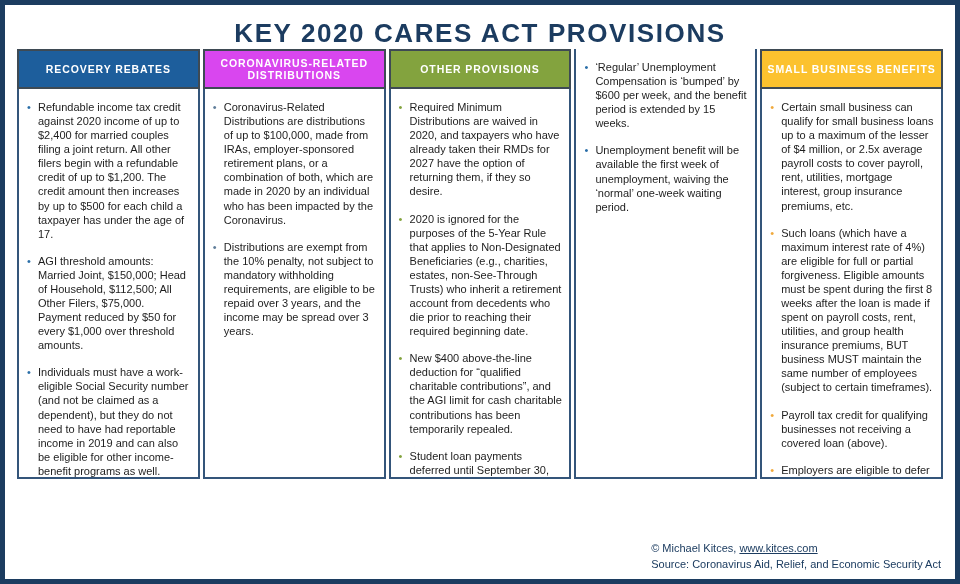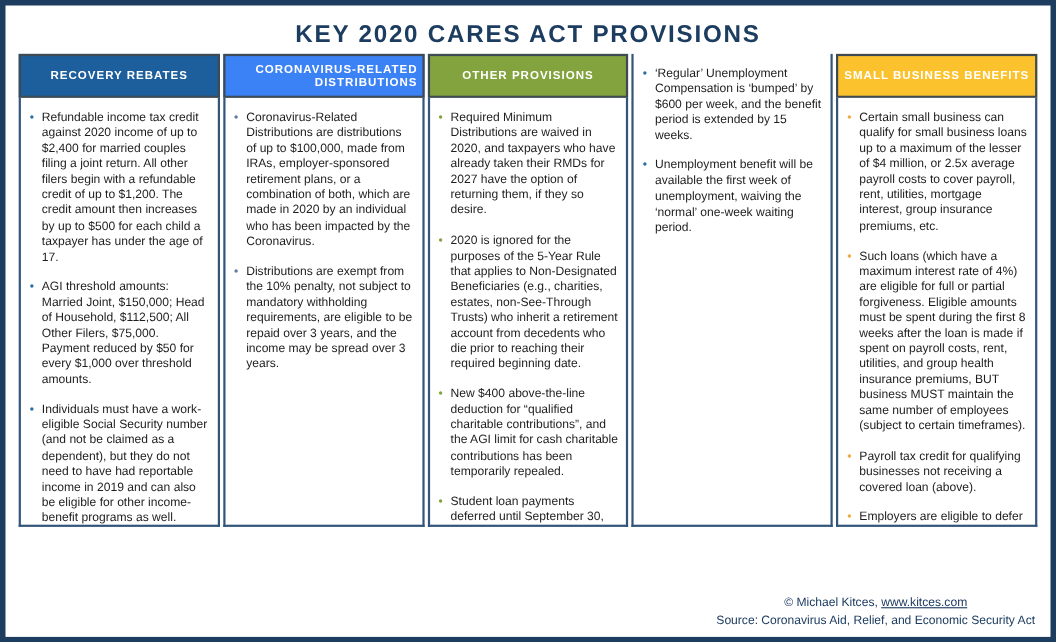--- a/index.html
+++ b/index.html
@@ -15,21 +15,21 @@
     box-sizing: border-box;
     border: 5px solid var(--frame-color, #1c3c60);
     background: #fff;
     overflow: hidden;
   }
   .title {
     margin: 0;
     position: absolute;
     top: 13px; left: 0; right: 0;
     text-align: center;
-    font-size: 22px;
+    font-size: 26px;
     font-weight: 600;
     letter-spacing: 1.6px;
     color: var(--title-color, #1c3c60);
   }
   .columns {
     position: absolute;
     top: 44px; left: 12px; right: 12px;
     height: 430px;
     display: flex;
     gap: 3px;
@@ -81,21 +81,21 @@
     flex: 0 0 8px;
     color: var(--bullet, #2a6ea8);
     font-size: 11px;
     line-height: 1.28;
     text-align: left;
   }
   .item-text { flex: 1 1 auto; min-width: 0; }
   .footer {
     position: absolute;
     right: 14px; bottom: 7px;
-    text-align: center;
+    text-align: left;
     font-size: 11px;
     line-height: 1.4;
     color: var(--footer-color, #1c3c60);
   }
   .footer-link {
     color: inherit;
     text-decoration: underline;
     cursor: pointer;
   }
 </style>
@@ -124,21 +124,21 @@
 
   <li class="item">
     <span class="bullet">•</span>
     <span class="item-text">Individuals must have a work-eligible Social Security number (and not be claimed as a dependent), but they do not need to have had reportable income in 2019 and can also be eligible for other income-benefit programs as well.</span>
   </li>
 </ul>
     </div>
   </section>
 
   <section class="col" style="--bullet: #5f7d99;">
-    <header class="col-header" style="background: #3b82f6; text-align: right;">
+    <header class="col-header" style="background: #d946ef;">
       <span class="col-header-label">CORONAVIRUS-RELATED DISTRIBUTIONS</span>
     </header>
     <div class="col-body">
       <ul class="items">
   <li class="item">
     <span class="bullet">•</span>
     <span class="item-text">Coronavirus-Related Distributions are distributions of up to $100,000, made from IRAs, employer-sponsored retirement plans, or a combination of both, which are made in 2020 by an individual who has been impacted by the Coronavirus.</span>
   </li>
 
   <li class="item">

